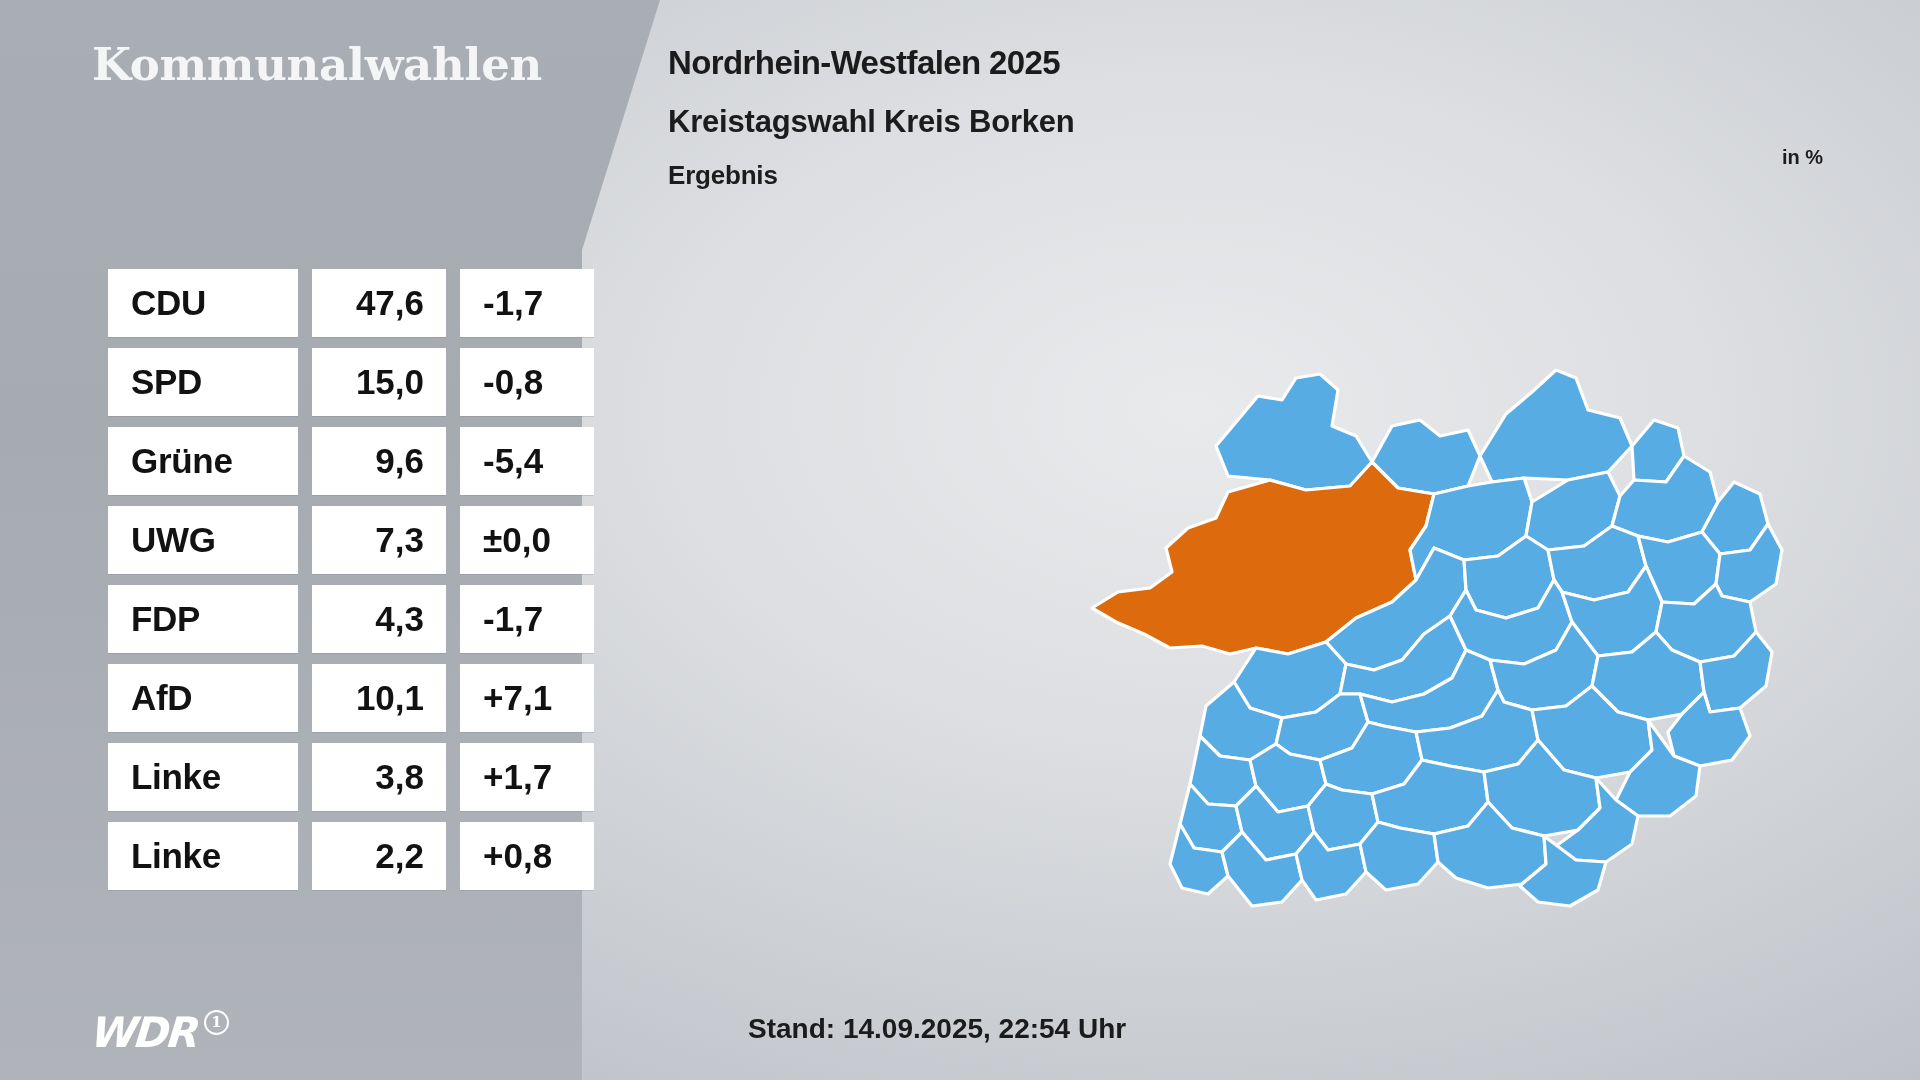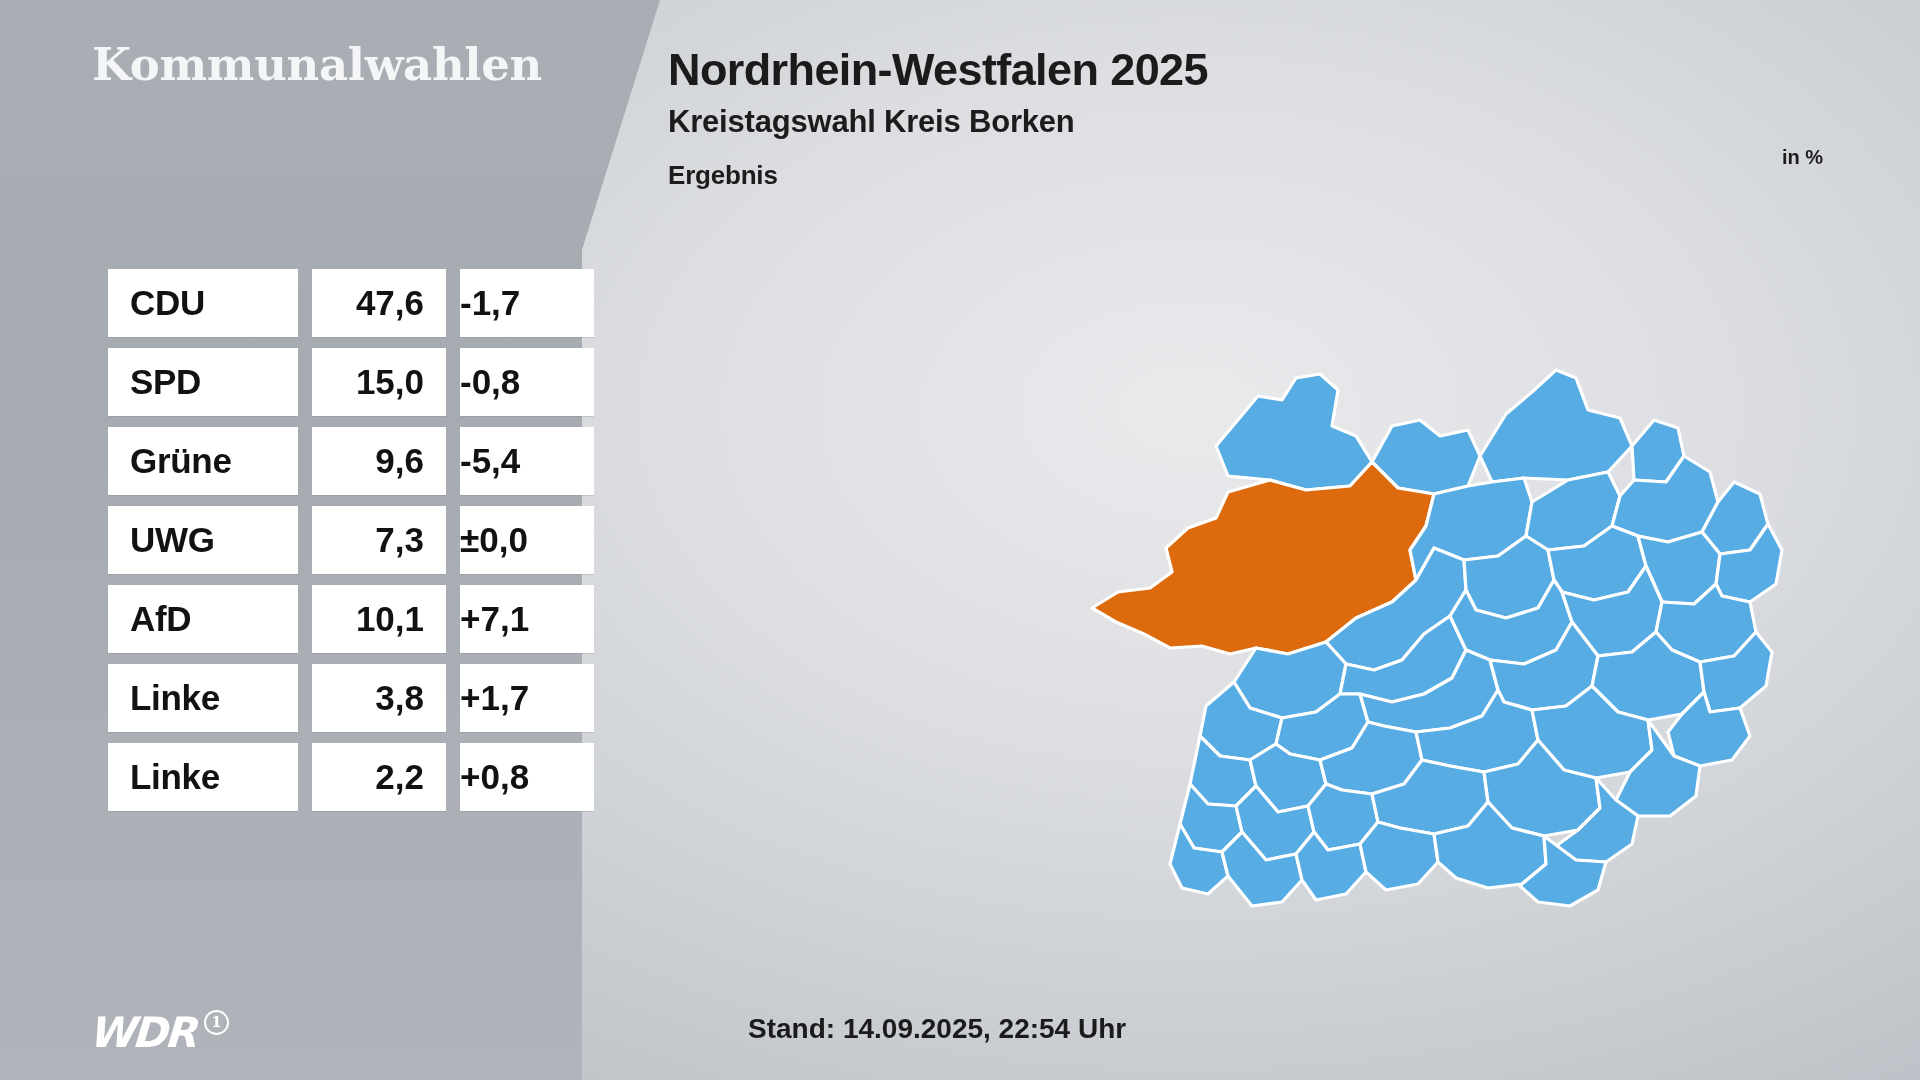--- a/index.html
+++ b/index.html
@@ -22,21 +22,21 @@
   
   #headline {
     position:absolute; left:92px; top:38px;
     font-family:"DejaVu Serif", serif;
     font-weight:bold; font-size:45px; color:#f4f5f6;
     letter-spacing:-0.3px; white-space:nowrap;
   }
   
   #title-main {
     position:absolute; left:668px; top:44px;
-    font-size:45px; font-weight:bold; color:#1b1b1b;
+    font-size:33px; font-weight:bold; color:#1b1b1b;
     letter-spacing:-0.6px; white-space:nowrap;
   }
   #title-sub1 {
     position:absolute; left:668px; top:104px;
     font-size:31px; font-weight:bold; color:#1c1c1c;
     letter-spacing:-0.2px; white-space:nowrap;
   }
   #title-sub2 {
     position:absolute; left:668px; top:160px;
     font-size:26px; font-weight:bold; color:#1c1c1c;
@@ -52,20 +52,21 @@
     border-collapse:separate; border-spacing:14px 11px;
   }
   #results-table td {
     background:#ffffff;
     height:68px;
     vertical-align:middle;
     font-size:35px;
     font-weight:bold;
     color:#121212;
     box-shadow:0 1px 0 rgba(120,125,132,.25);
+    padding-left:23px;
   }
   td.c-party { width:190px; text-align:left;  padding-left:22px; letter-spacing:-0.3px; }
   td.c-value { width:134px; text-align:right; padding-right:22px; }
   td.c-delta { width:134px; padding-right:22px; }
   
   #map-wrap { position:absolute; left:1020px; top:250px; width:800px; height:700px; }
   #map-wrap svg { width:100%; height:100%; display:block; }
   
   #wdr-logo {
     position:absolute; left:92px; top:1008px;
@@ -136,20 +137,25 @@
       </tr>
       <tr>
         <td class="c-party">Grüne</td>
         <td class="c-value">9,6</td>
         <td class="c-delta">-5,4</td>
       </tr>
       <tr>
         <td class="c-party">UWG</td>
         <td class="c-value">7,3</td>
         <td class="c-delta">±0,0</td>
+      </tr>
+      <tr>
+        <td class="c-party">FDP</td>
+        <td class="c-value">4,3</td>
+        <td class="c-delta">-1,7</td>
       </tr>
       <tr>
         <td class="c-party">AfD</td>
         <td class="c-value">10,1</td>
         <td class="c-delta">+7,1</td>
       </tr>
       <tr>
         <td class="c-party">Linke</td>
         <td class="c-value">3,8</td>
         <td class="c-delta">+1,7</td>

